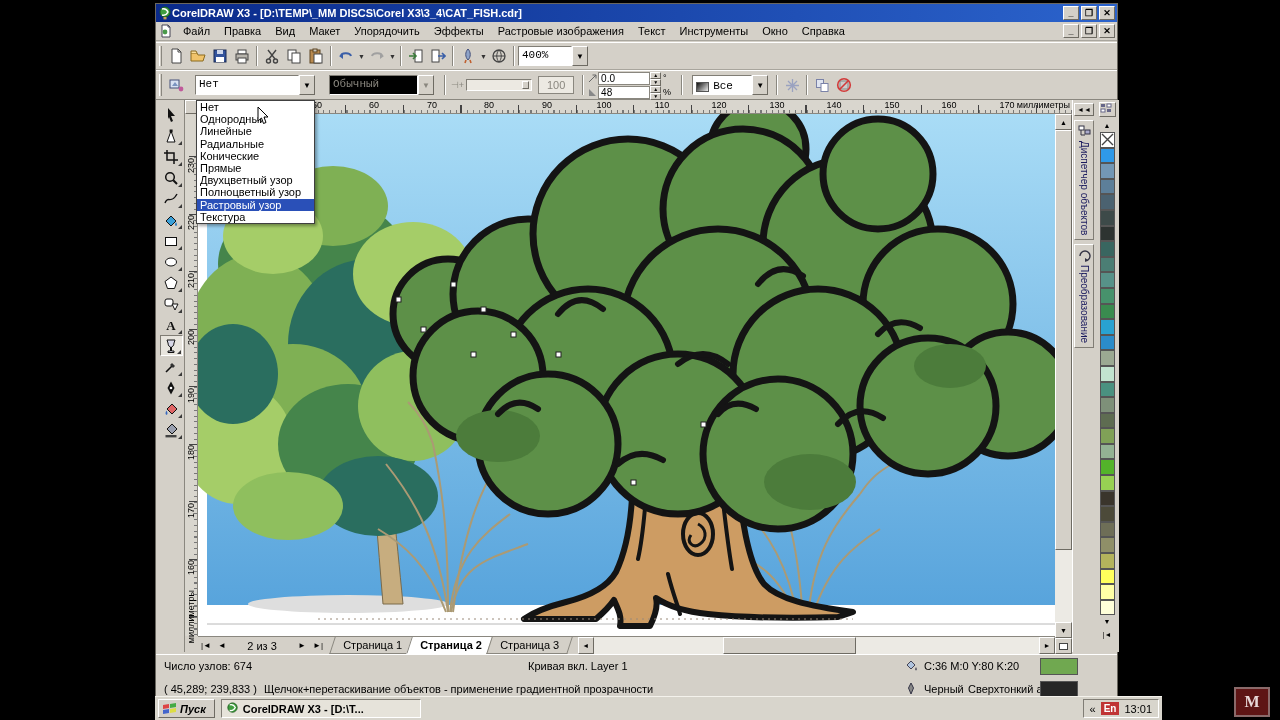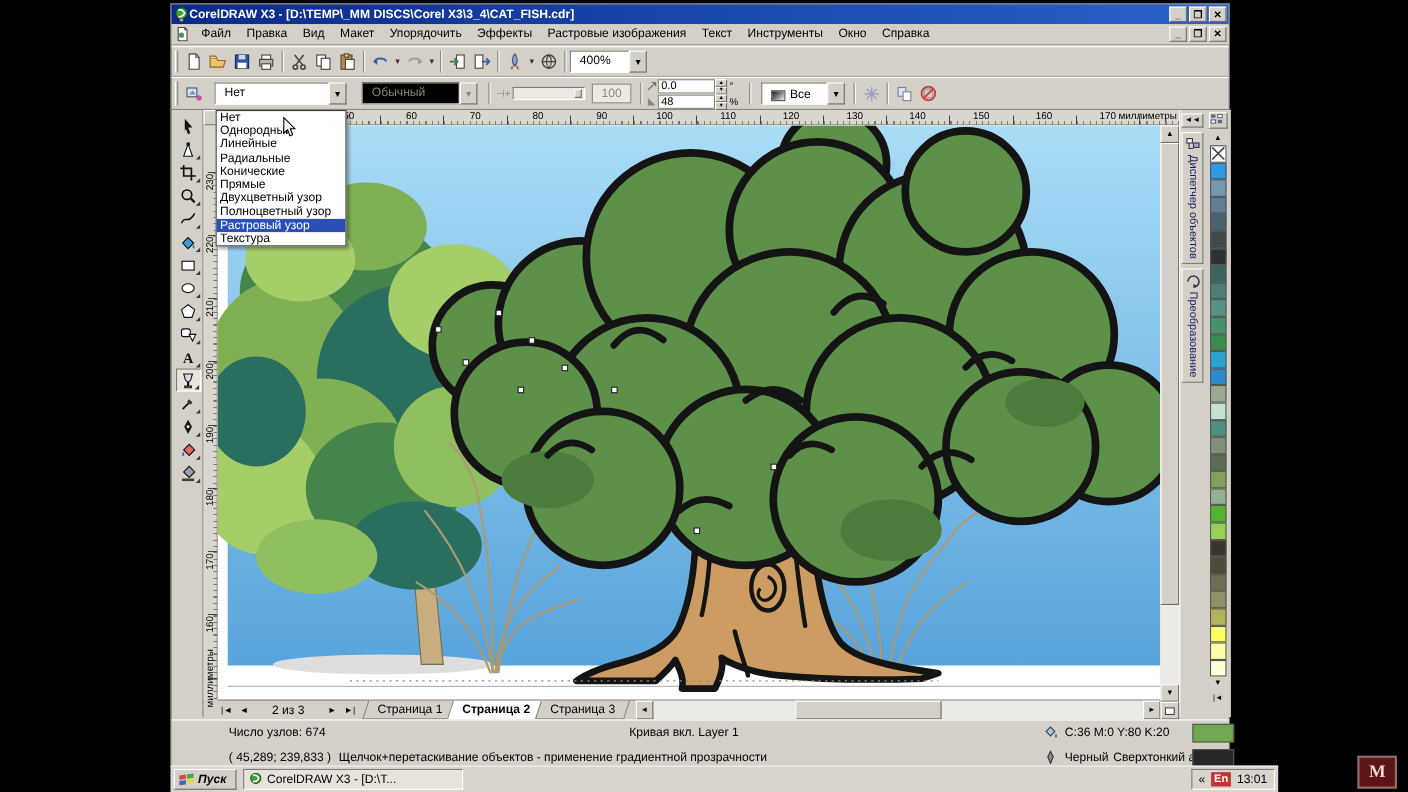--- a/index.html
+++ b/index.html
@@ -29,21 +29,21 @@
   .toolbar { position:absolute; left:0; top:38px; width:100%; height:28px; display:flex; align-items:center;
              border-top:1px solid #fff; border-bottom:1px solid #a8a59d; }
   .tbtn { width:22px; height:22px; display:flex; align-items:center; justify-content:center; }
   .tsep { width:2px; height:20px; margin:0 3px; border-left:1px solid #8a877f; border-right:1px solid #fff; }
   .dd8 { width:9px; height:22px; display:flex; align-items:center; justify-content:center; font-size:7px; color:#333; }
 
   .propbar { position:absolute; left:0; top:66px; width:100%; height:30px; display:flex; align-items:center;
              border-top:1px solid #fff; border-bottom:1px solid #8a877f; }
   .combo { height:20px; display:flex; align-items:stretch; }
   .combo .cfield { flex:1; background:#fff; border:1px solid; border-color:#807d75 #fff #fff #807d75;
-                   padding:2px 8px; white-space:nowrap; overflow:hidden; }
+                   padding:2px 3px; white-space:nowrap; overflow:hidden;font-family:Liberation Mono, monospace; }
   .combo .cbtn { width:16px; display:flex; align-items:center; justify-content:center; font-size:8px;
                  background:#d4d0c8; border:1px solid; border-color:#fff #6e6b63 #6e6b63 #fff; }
   .spinfield { display:flex; align-items:center; height:13px; }
   .spinfield .sf { width:52px; height:13px; background:#fff; border:1px solid #8a877f; padding:0 2px; font-size:10px; }
   .spins { display:flex; flex-direction:column; width:11px; height:13px; }
   .spins div { flex:1; font-size:5px; line-height:5px; text-align:center; background:#d4d0c8;
                border:1px solid; border-color:#fff #6e6b63 #6e6b63 #fff; }
 
   
   .toolbox { position:absolute; left:2px; top:96px; width:27px; height:552px; background:#d4d0c8;
@@ -94,21 +94,21 @@
           background:#d4d0c8; transform:skewX(-18deg); margin-left:-4px; }
   .ptab > span { transform:skewX(18deg); white-space:nowrap; }
   .ptab.active { background:#fff; font-weight:bold; border-bottom:1px solid #fff; }
   .hscroll { flex:1; position:relative; background:#eceae4; margin-left:8px; }
   .hthumb { position:absolute; top:0; left:145px; width:133px; height:100%; }
 
   .navigator { position:absolute; left:899px; top:634px; width:17px; height:16px; display:flex;
                align-items:center; justify-content:center; }
   .navigator i { width:9px; height:7px; border:1px solid #444; background:#fff; }
 
-  .statusbar { position:absolute; left:0; top:650px; width:100%; height:46px; background:#d4d0c8; border-top:1px solid #fff;padding-left:44px; }
+  .statusbar { position:absolute; left:0; top:650px; width:100%; height:46px; background:#d4d0c8; border-top:1px solid #fff; }
   .srow { position:relative; height:23px; }
   .stext { position:absolute; top:5px; white-space:nowrap; }
   .swbox { position:absolute; width:38px; height:17px; border:1px solid #555; top:3px; }
 
   
   .dropdown { position:absolute; left:40px; top:96px; width:119px; background:#fff; border:1px solid #404040;
               z-index:50; box-shadow:2px 2px 3px rgba(0,0,0,.35); }
   .ditem { height:12.2px; line-height:12.2px; padding:0 3px; white-space:nowrap; overflow:hidden; font-size:11px; }
   .ditem.sel { background:#2a50b8; color:#fff; }
   .cursor { position:absolute; left:98px; top:102px; z-index:60; }
@@ -739,21 +739,21 @@
           <i style="background:#46c"></i>
           <i style="background:#dd4"></i>
         </span>
       <span>Пуск</span>
     </div>
     <div class="taskitem">
       <svg width="13" height="13" viewBox="0 0 14 14" style="margin-right:4px">
           <circle cx="7" cy="6" r="5" fill="#3f9e3f" stroke="#1e5e1e"></circle>
           <path d="M4 3 Q8 2 10 6 Q8 10 4 9" fill="none" stroke="#fff" stroke-width="1.4"></path>
         </svg>
-      <span style="font-weight:normal;white-space:nowrap;overflow:hidden">CorelDRAW X3 - [D:\T...</span>
+      <span style="font-weight:bold;white-space:nowrap;overflow:hidden">CorelDRAW X3 - [D:\T...</span>
     </div>
     <div class="tray">
       <span>«</span>
       <span class="lang">En</span>
       <span>13:01</span>
     </div>
   </div>
 
   <div class="watermark">M</div>
 </div>

